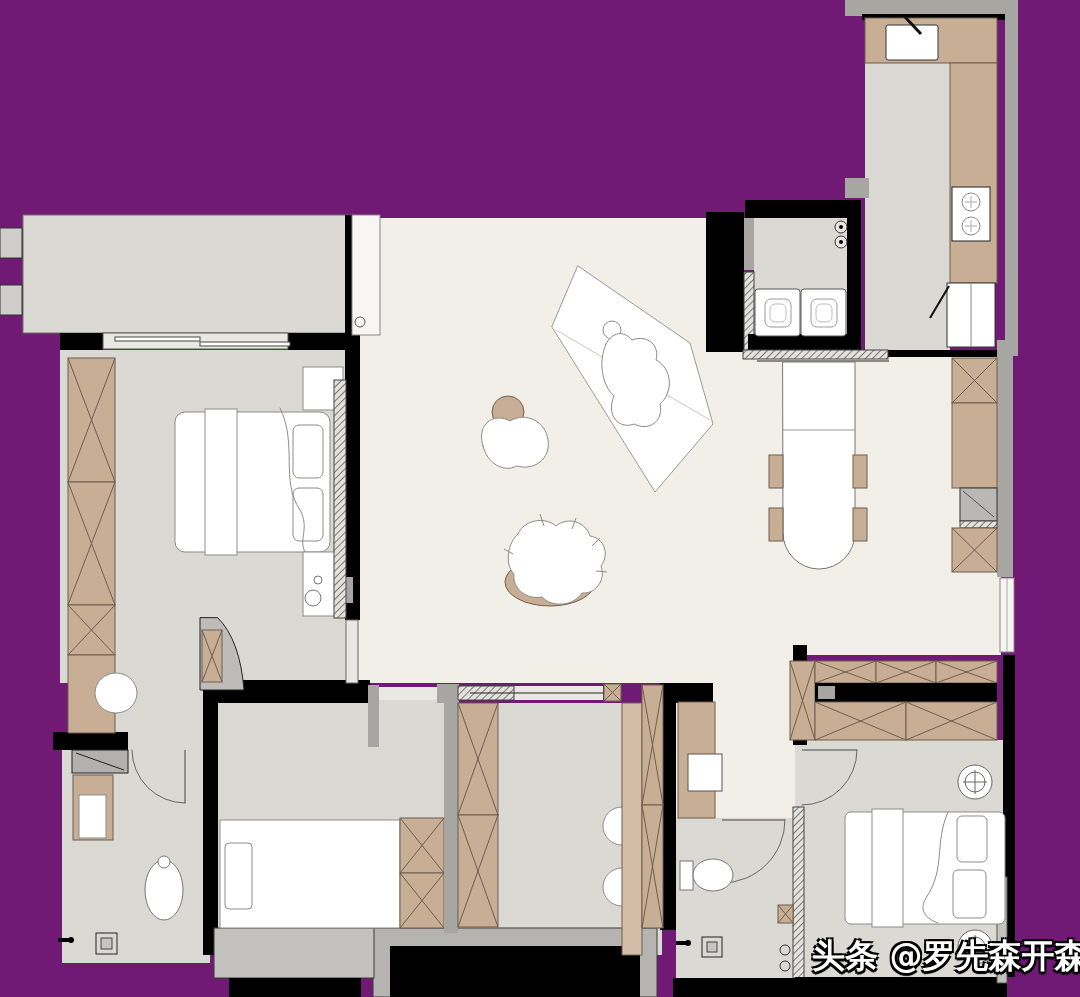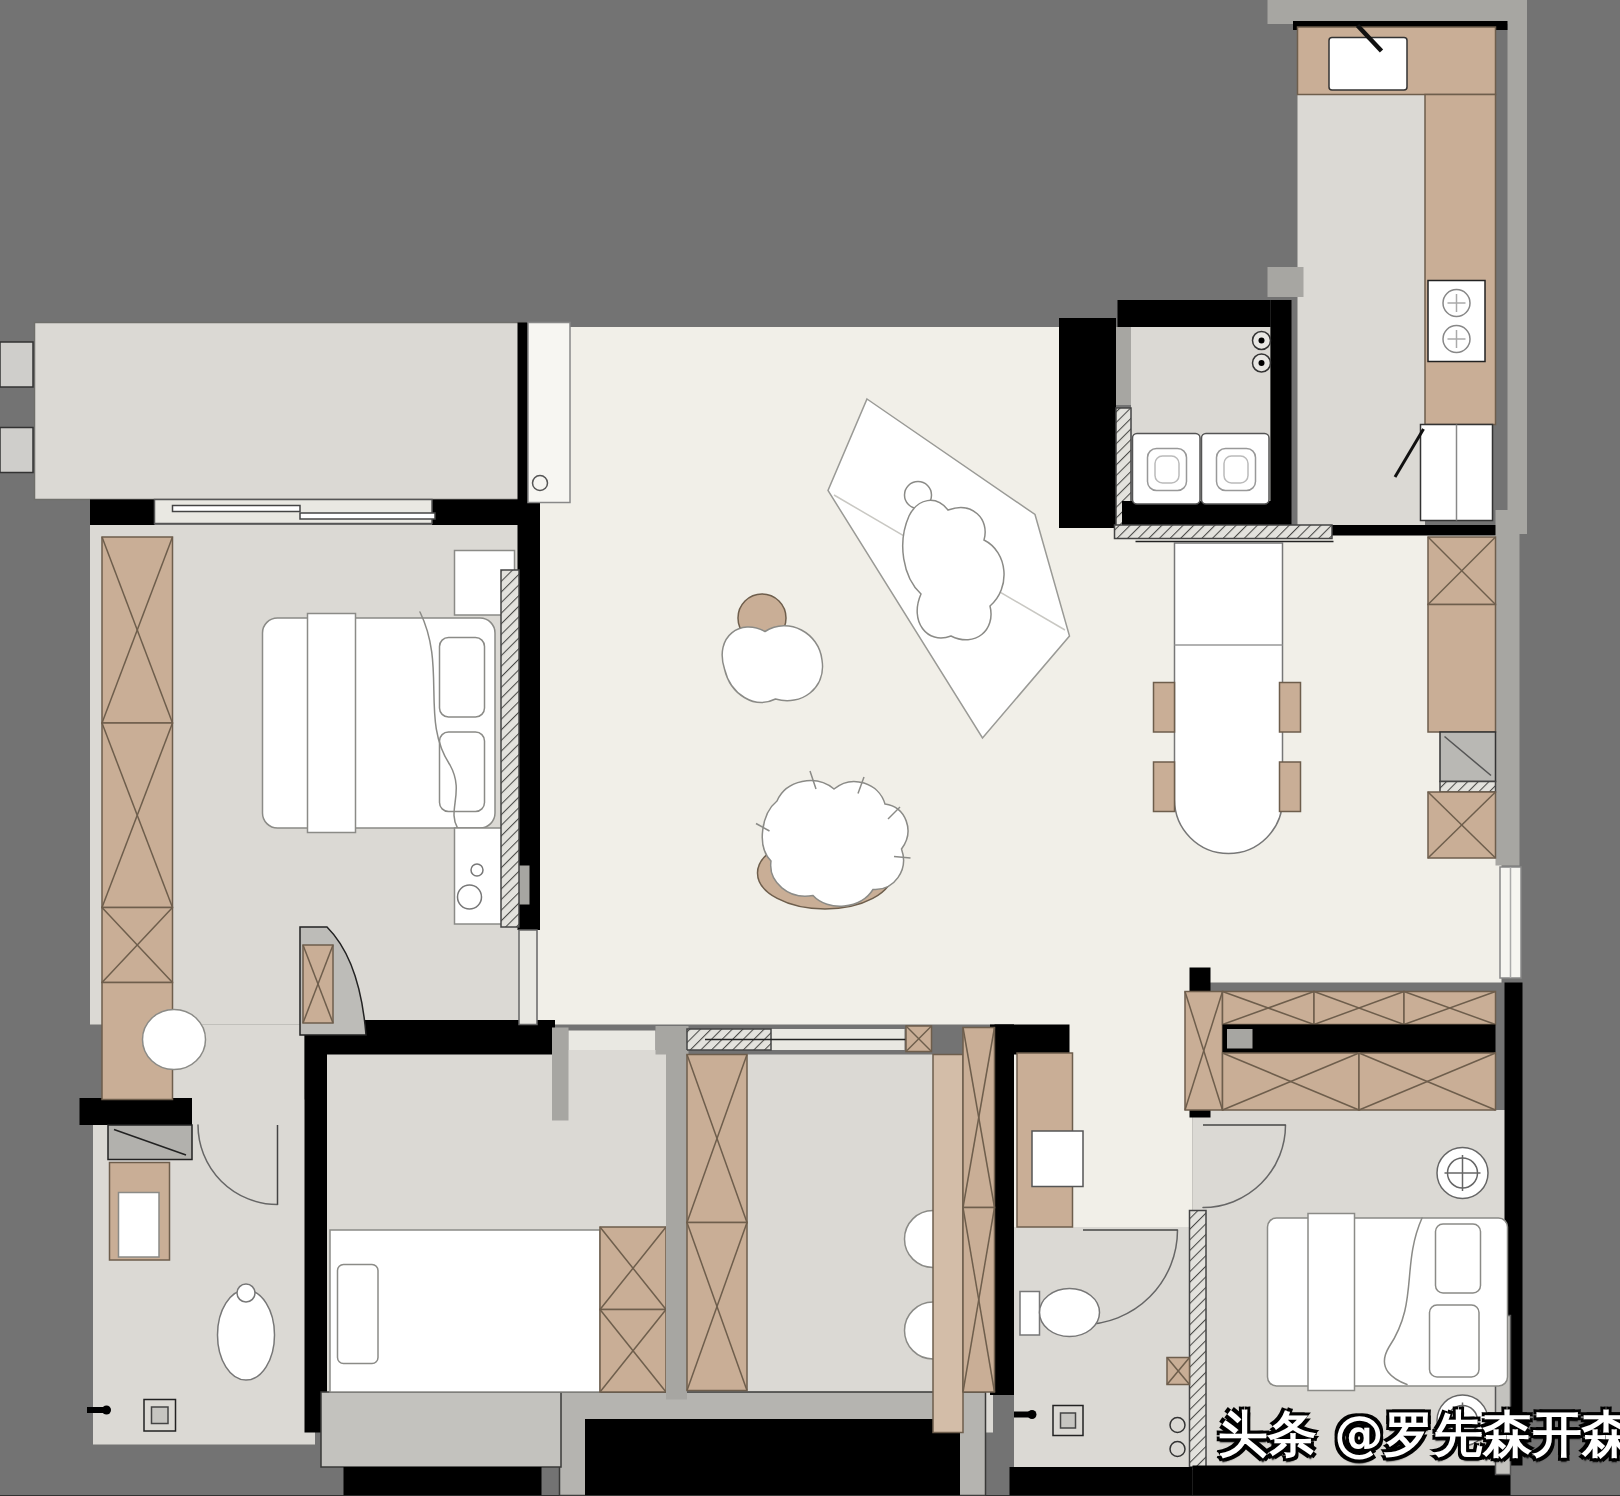--- a/index.html
+++ b/index.html
@@ -1,16 +1,16 @@
 <!DOCTYPE html>
 <html><head>
 <meta charset="utf-8">
 <style>
   html,body{margin:0;padding:0;background:#000;}
-  #stage{position:relative;width:1080px;height:997px;background:#737373;overflow:hidden;
+  #stage{position:relative;width:1080px;height:997px;background:#701a75;overflow:hidden;
          font-family:"Liberation Sans",sans-serif;}
   #plan-svg{position:absolute;left:0;top:0;}
   #watermark{position:absolute;left:812px;top:934px;font-size:33px;font-weight:700;
              color:#fff;letter-spacing:0px;white-space:nowrap;
              text-shadow:-2px -2px 0 #000,2px -2px 0 #000,-2px 2px 0 #000,2px 2px 0 #000,0 3px 1px #000;
              font-family:"DejaVu Sans","Liberation Sans",sans-serif;}
 </style>
 </head>
 <body>
 

